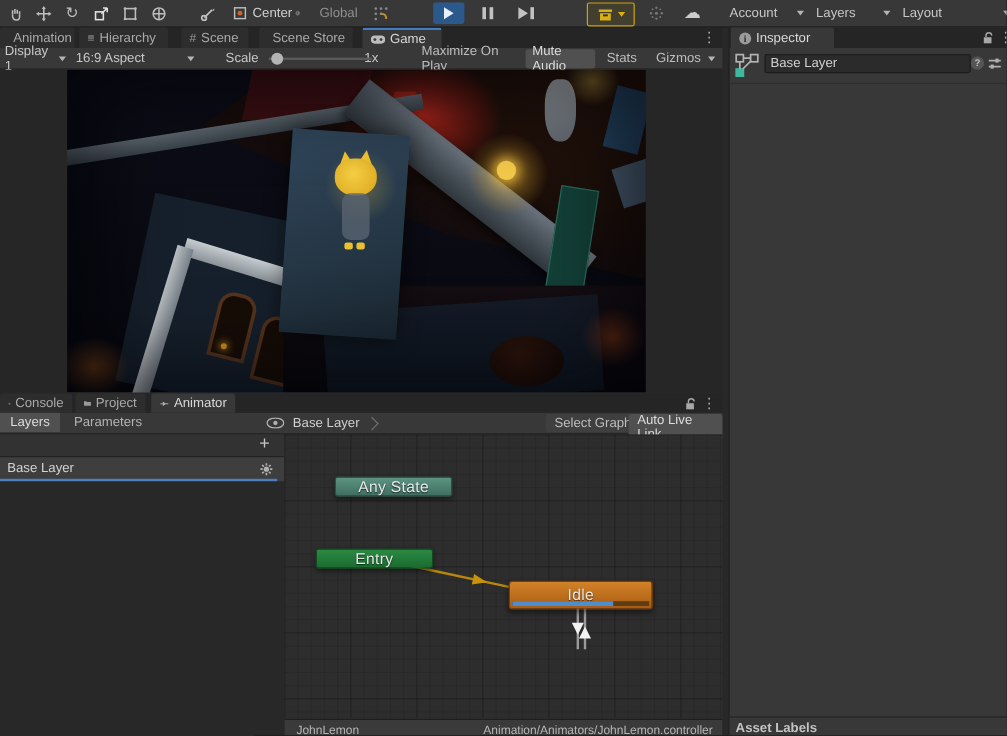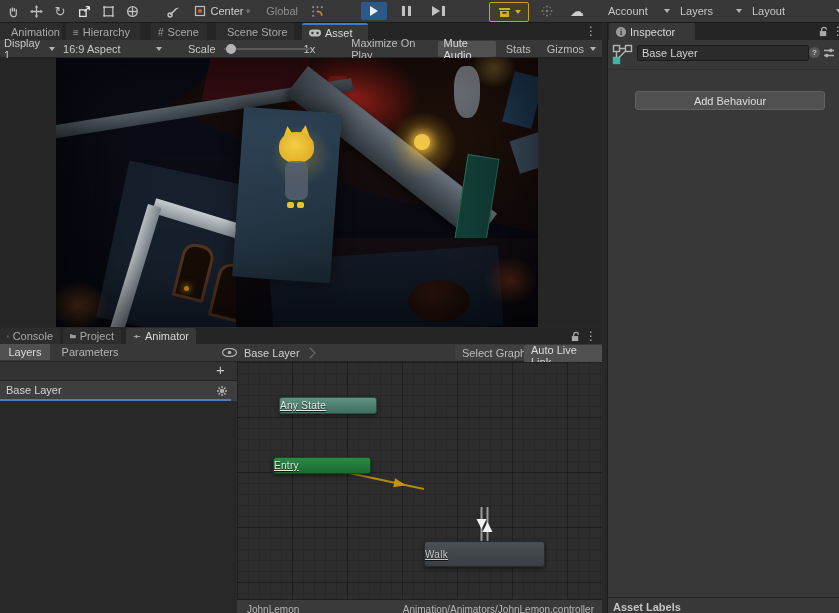--- a/index.html
+++ b/index.html
@@ -7,22 +7,22 @@
        font-family:"Liberation Sans","DejaVu Sans",sans-serif;color:#c8c8c8;font-size:11px;
        -webkit-font-smoothing:antialiased;}
   .abs{position:absolute;}
   .row{display:flex;align-items:center;}
   .tbtn{display:flex;align-items:center;justify-content:center;height:18px;border-radius:2px;color:#bdbdbd;}
   .dda{width:0;height:0;border-left:3.5px solid transparent;border-right:3.5px solid transparent;border-top:4px solid #b4b4b4;margin-left:5px;}
   .tab{display:flex;align-items:center;gap:4px;height:18px;padding:0 7px;background:#2d2d2d;color:#a9a9a9;border-radius:2px 2px 0 0;white-space:nowrap;}
   .tab.active{background:#383838;color:#d8d8d8;}
   .tab.focus{border-top:2px solid #3f7cc1;height:16px;}
   .kebab{color:#b0b0b0;font-family:"DejaVu Sans",sans-serif;font-size:12px;line-height:12px;}
-  .node{position:absolute;border-radius:3px;display:flex;align-items:center;justify-content:flex-start;
-        font-size:10px;color:#e8e8e8;text-shadow:0 1px 1px rgba(0,0,0,.7);box-shadow:0 2px 4px rgba(0,0,0,.45);letter-spacing:.3px;text-decoration:underline;}
+  .node{position:absolute;border-radius:3px;display:flex;align-items:center;justify-content:center;
+        font-size:13px;color:#e8e8e8;text-shadow:0 1px 1px rgba(0,0,0,.7);box-shadow:0 2px 4px rgba(0,0,0,.45);letter-spacing:.3px;}
   .toolbtn{position:absolute;top:2px;height:18px;display:flex;align-items:center;justify-content:center;border-radius:2px;}
   svg{display:block;}
   .glabel{color:#c6c6c6;}
   .pressed{background:#505050;border-radius:2px;color:#dcdcdc;}
 </style>
 </head>
 <body>
 
 <div id="app">
 
@@ -173,21 +173,21 @@
           <path d="M3 3.5V2.6a2 2 0 014 0v.9" fill="none" stroke="#9a9a9a" stroke-width="1.2"></path>
         </svg>
       <span>Scene Store</span>
     </div>
     <div class="tab active focus abs" style="left:302px;width:52px;top:0;">
       <svg width="12" height="8" viewBox="0 0 14 8">
           <rect x="0" y="0" width="14" height="8" rx="4" fill="#bdbdbd"></rect>
           <circle cx="4" cy="4" r="1.4" fill="#383838"></circle>
           <circle cx="10" cy="4" r="1.4" fill="#383838"></circle>
         </svg>
-      <span>Asset</span>
+      <span>Game</span>
     </div>
     <span class="kebab abs" style="left:585px;top:2px;">⋮</span>
   </div>
 
   <div class="abs row" style="left:0;top:40px;width:602px;height:17px;background:#383838;border-bottom:1px solid #232323;">
     <div class="row" style="padding:0 4px;gap:4px;">
       <span>Display 1</span>
         <span class="dda"></span>
     </div>
     <div class="row" style="padding:0 4px;gap:4px;width:118px;justify-content:space-between;">
@@ -342,25 +342,28 @@
       <line x1="98" y1="108" x2="187" y2="127" stroke="#b8860b" stroke-width="2"></line>
       <polygon points="-6,-4.5 6,0 -6,4.5" fill="#c8930a" transform="translate(163,122) rotate(12)"></polygon>
       <line x1="244.5" y1="145" x2="244.5" y2="179" stroke="#9a9a9a" stroke-width="2"></line>
       <line x1="250.5" y1="145" x2="250.5" y2="179" stroke="#9a9a9a" stroke-width="2"></line>
       <polygon points="239.5,157 249.5,157 244.5,167" fill="#f2f2f2"></polygon>
       <polygon points="245.5,170 255.5,170 250.5,160" fill="#f2f2f2"></polygon>
     </svg>
     <div class="node" style="left:42px;top:35px;width:96px;height:15px;background:linear-gradient(#5d9482,#3f6e60);border:1px solid #2c4f44;">
       <span>Any State</span>
     </div>
-    <div class="node" style="left:36px;top:95px;width:96px;height:15px;background:linear-gradient(#2b8a44,#1a6b2f);border:1px solid #14481f;">
+    <div class="node" style="left:26px;top:95px;width:96px;height:15px;background:linear-gradient(#2b8a44,#1a6b2f);border:1px solid #14481f;">
       <span>Entry</span>
     </div>
-    <div class="node" style="left:187px;top:179px;width:119px;height:24px;background:linear-gradient(#4b5054,#3a3e42);border:1px solid #26292c;color:#c9c9c9;">
-      <span>Walk</span>
+    <div class="node" style="left:187px;top:122px;width:120px;height:24px;background:linear-gradient(#d28228,#a85c12);border:1px solid #7a3f08;align-items:flex-start;padding-top:3px;box-sizing:border-box;">
+      <span>Idle</span>
+      <div class="abs" style="left:2px;bottom:2px;width:114px;height:4px;background:#5c3e12;">
+        <div style="width:84px;height:4px;background:#4c8ed0;"></div>
+      </div>
     </div>
 
     <div class="abs" style="left:0;top:237px;width:365px;height:16px;background:#3a3a3a;border-top:1px solid #1f1f1f;font-size:10px;color:#b6b6b6;">
       <span class="abs" style="left:10px;top:4px;">JohnLemon</span>
       <span class="abs" style="right:8px;top:4px;">Animation/Animators/JohnLemon.controller</span>
     </div>
   </div>
 
   <div class="abs" style="left:607px;top:23px;width:232px;height:590px;background:#383838;border-left:1px solid #1c1c1c;">
 
@@ -386,22 +389,19 @@
       <input class="abs" style="left: 29px; top: 5px; width: 162px; height: 14px; background: rgb(43, 43, 43); border: 1px solid rgb(28, 28, 28); border-radius: 2px; color: rgb(210, 210, 210); font-size: 11px; font-family: inherit; padding: 0px 4px; outline: none;" value="Base Layer">
       <span class="abs" style="left:201px;top:7px;display:inline-flex;align-items:center;justify-content:center;width:11px;height:11px;border-radius:50%;background:#565656;color:#c0c0c0;font-size:8px;font-weight:bold;">?</span>
       <svg class="abs" style="left:215px;top:7px;" width="12" height="12" viewBox="0 0 12 12" stroke="#b0b0b0" stroke-width="1.3">
         <path d="M1 3.5h10 M1 8.5h10"></path>
           <rect x="6.5" y="1.8" width="2.6" height="3.4" fill="#b0b0b0" stroke="none"></rect>
           <rect x="2.5" y="6.8" width="2.6" height="3.4" fill="#b0b0b0" stroke="none"></rect>
       </svg>
       <span class="kebab abs" style="left:228px;top:7px;">⋮</span>
     </div>
 
-    <button class="abs" style="left:27px;top:68px;width:190px;height:19px;background:#505050;border:1px solid #616161;border-radius:3px;color:#dedede;font-size:11px;font-family:inherit;">
-      <span>Add Behaviour</span>
-    </button>
 
     <div class="abs" style="left:0;top:574px;width:232px;height:16px;border-top:1px solid #242424;background:#383838;">
       <span class="abs" style="left:5px;top:3px;font-weight:bold;color:#c4c4c4;">Asset Labels</span>
     </div>
   </div>
 
 </div>
 
 </body></html>

